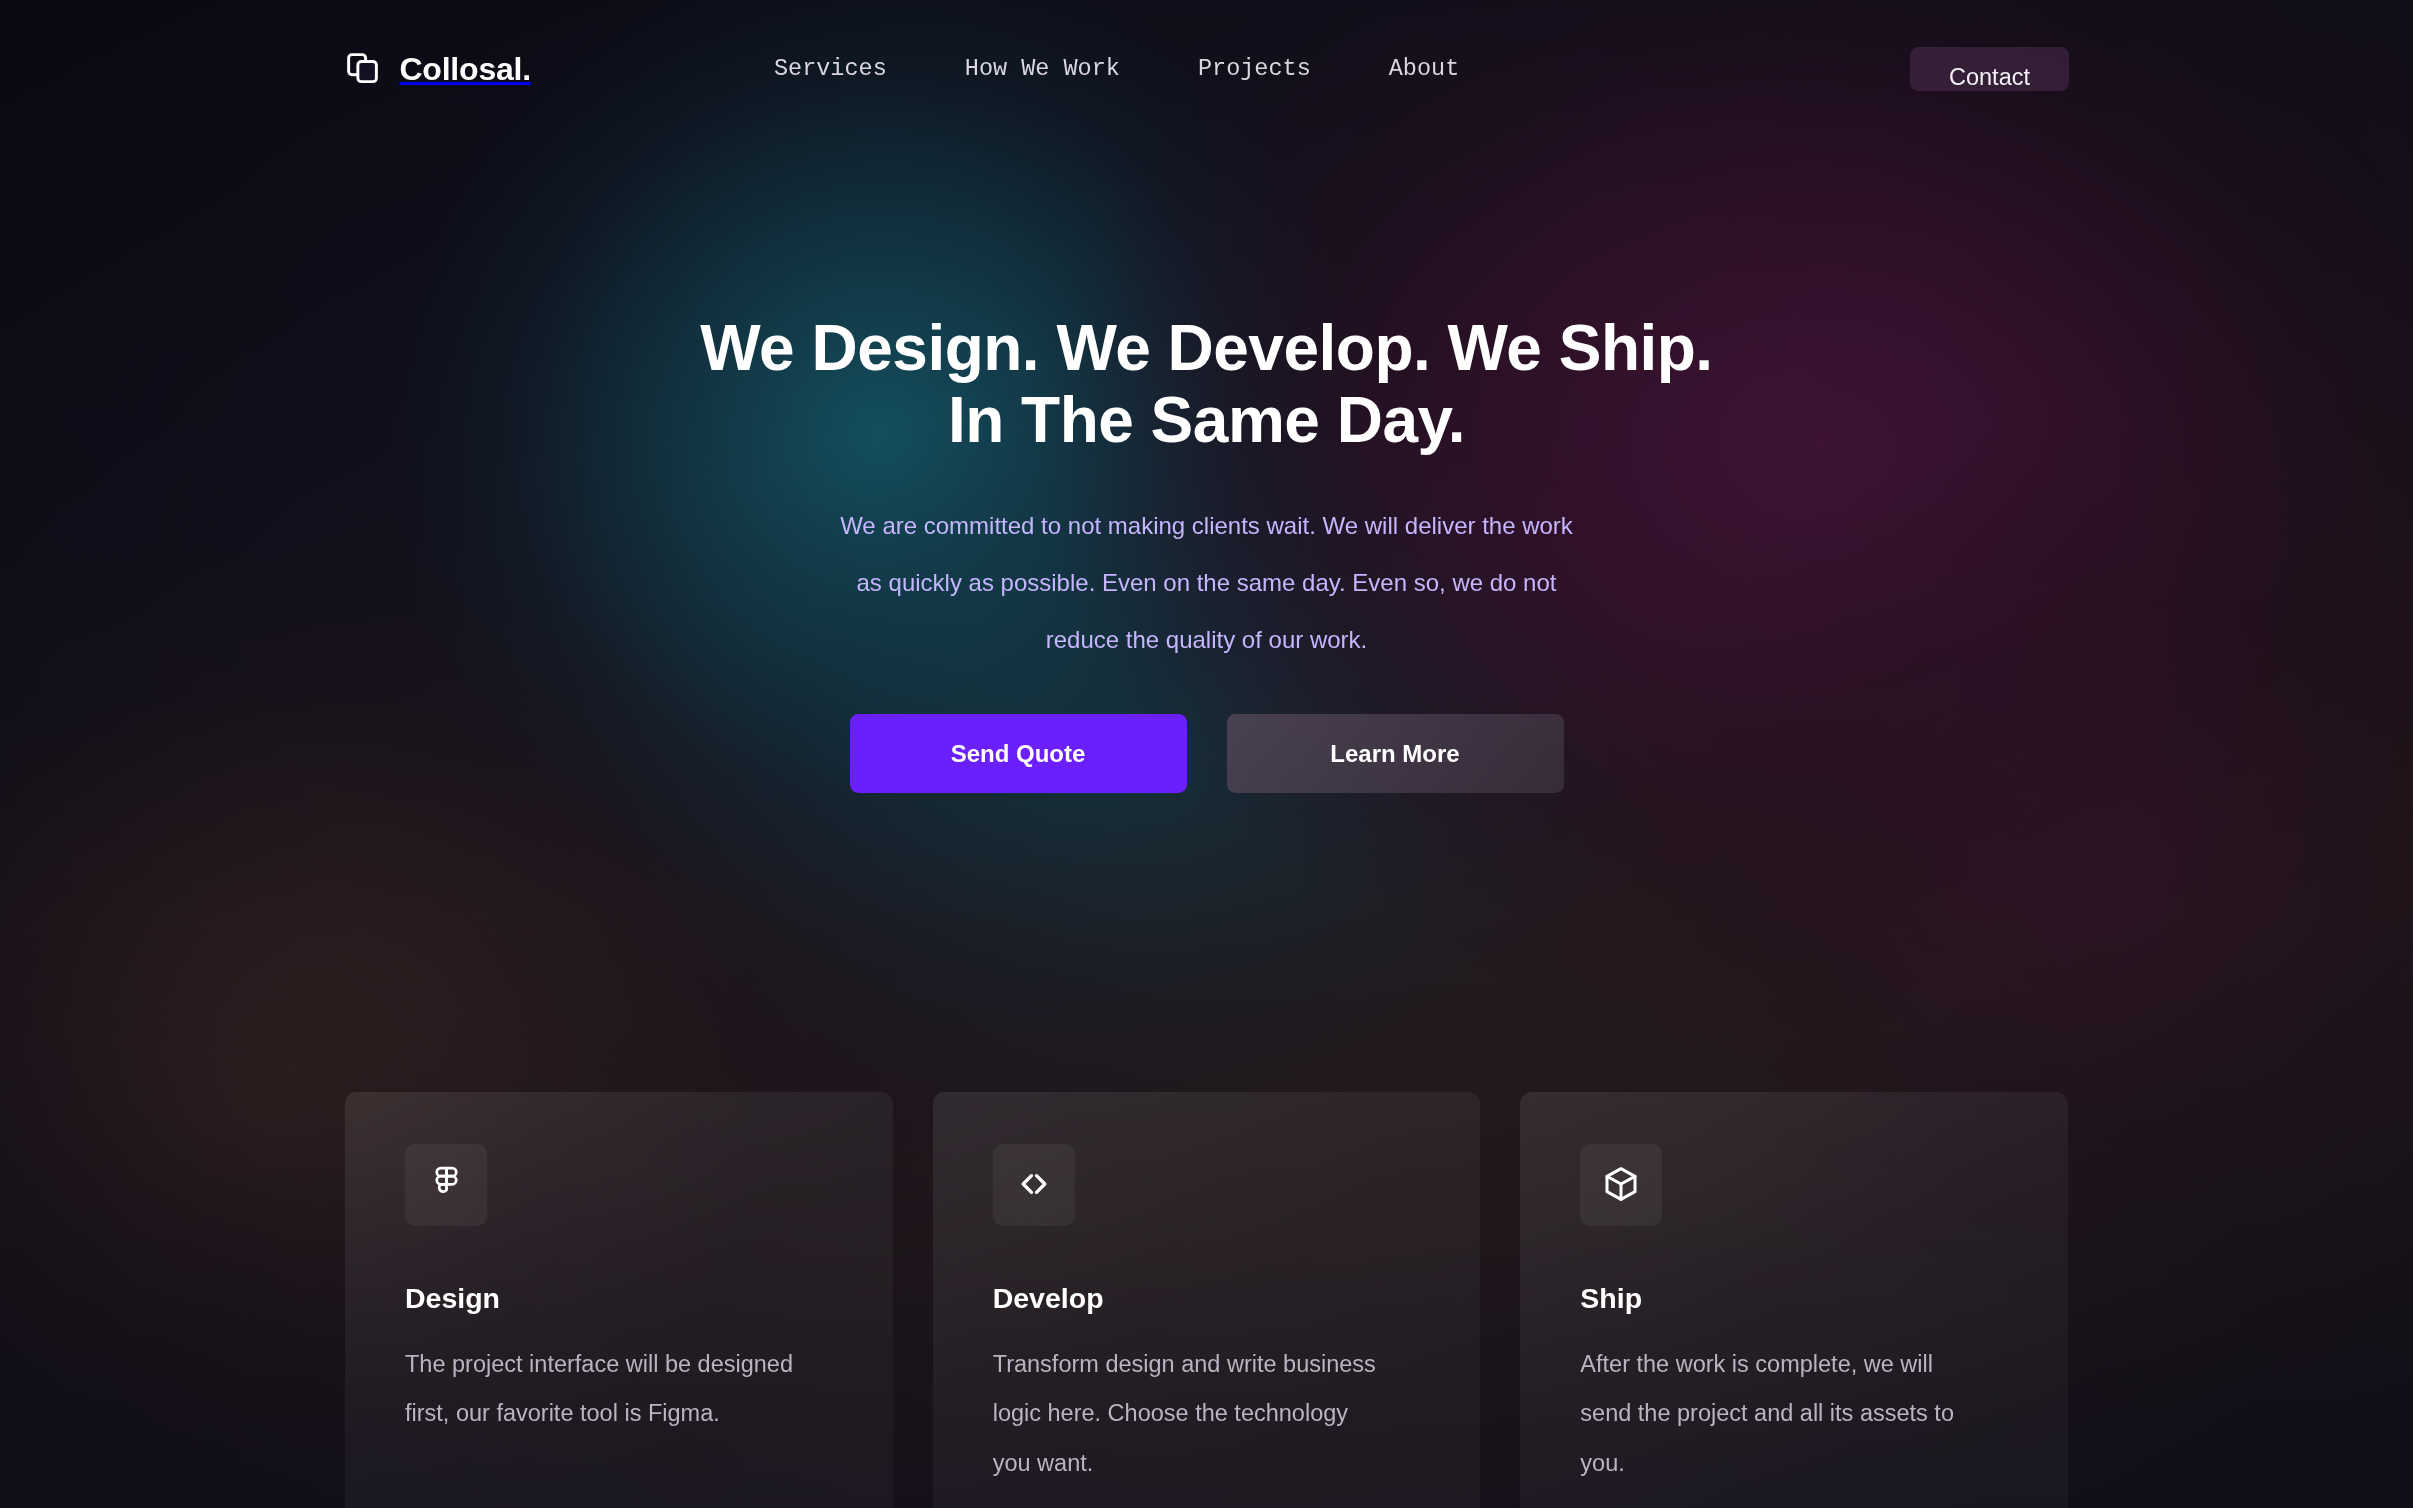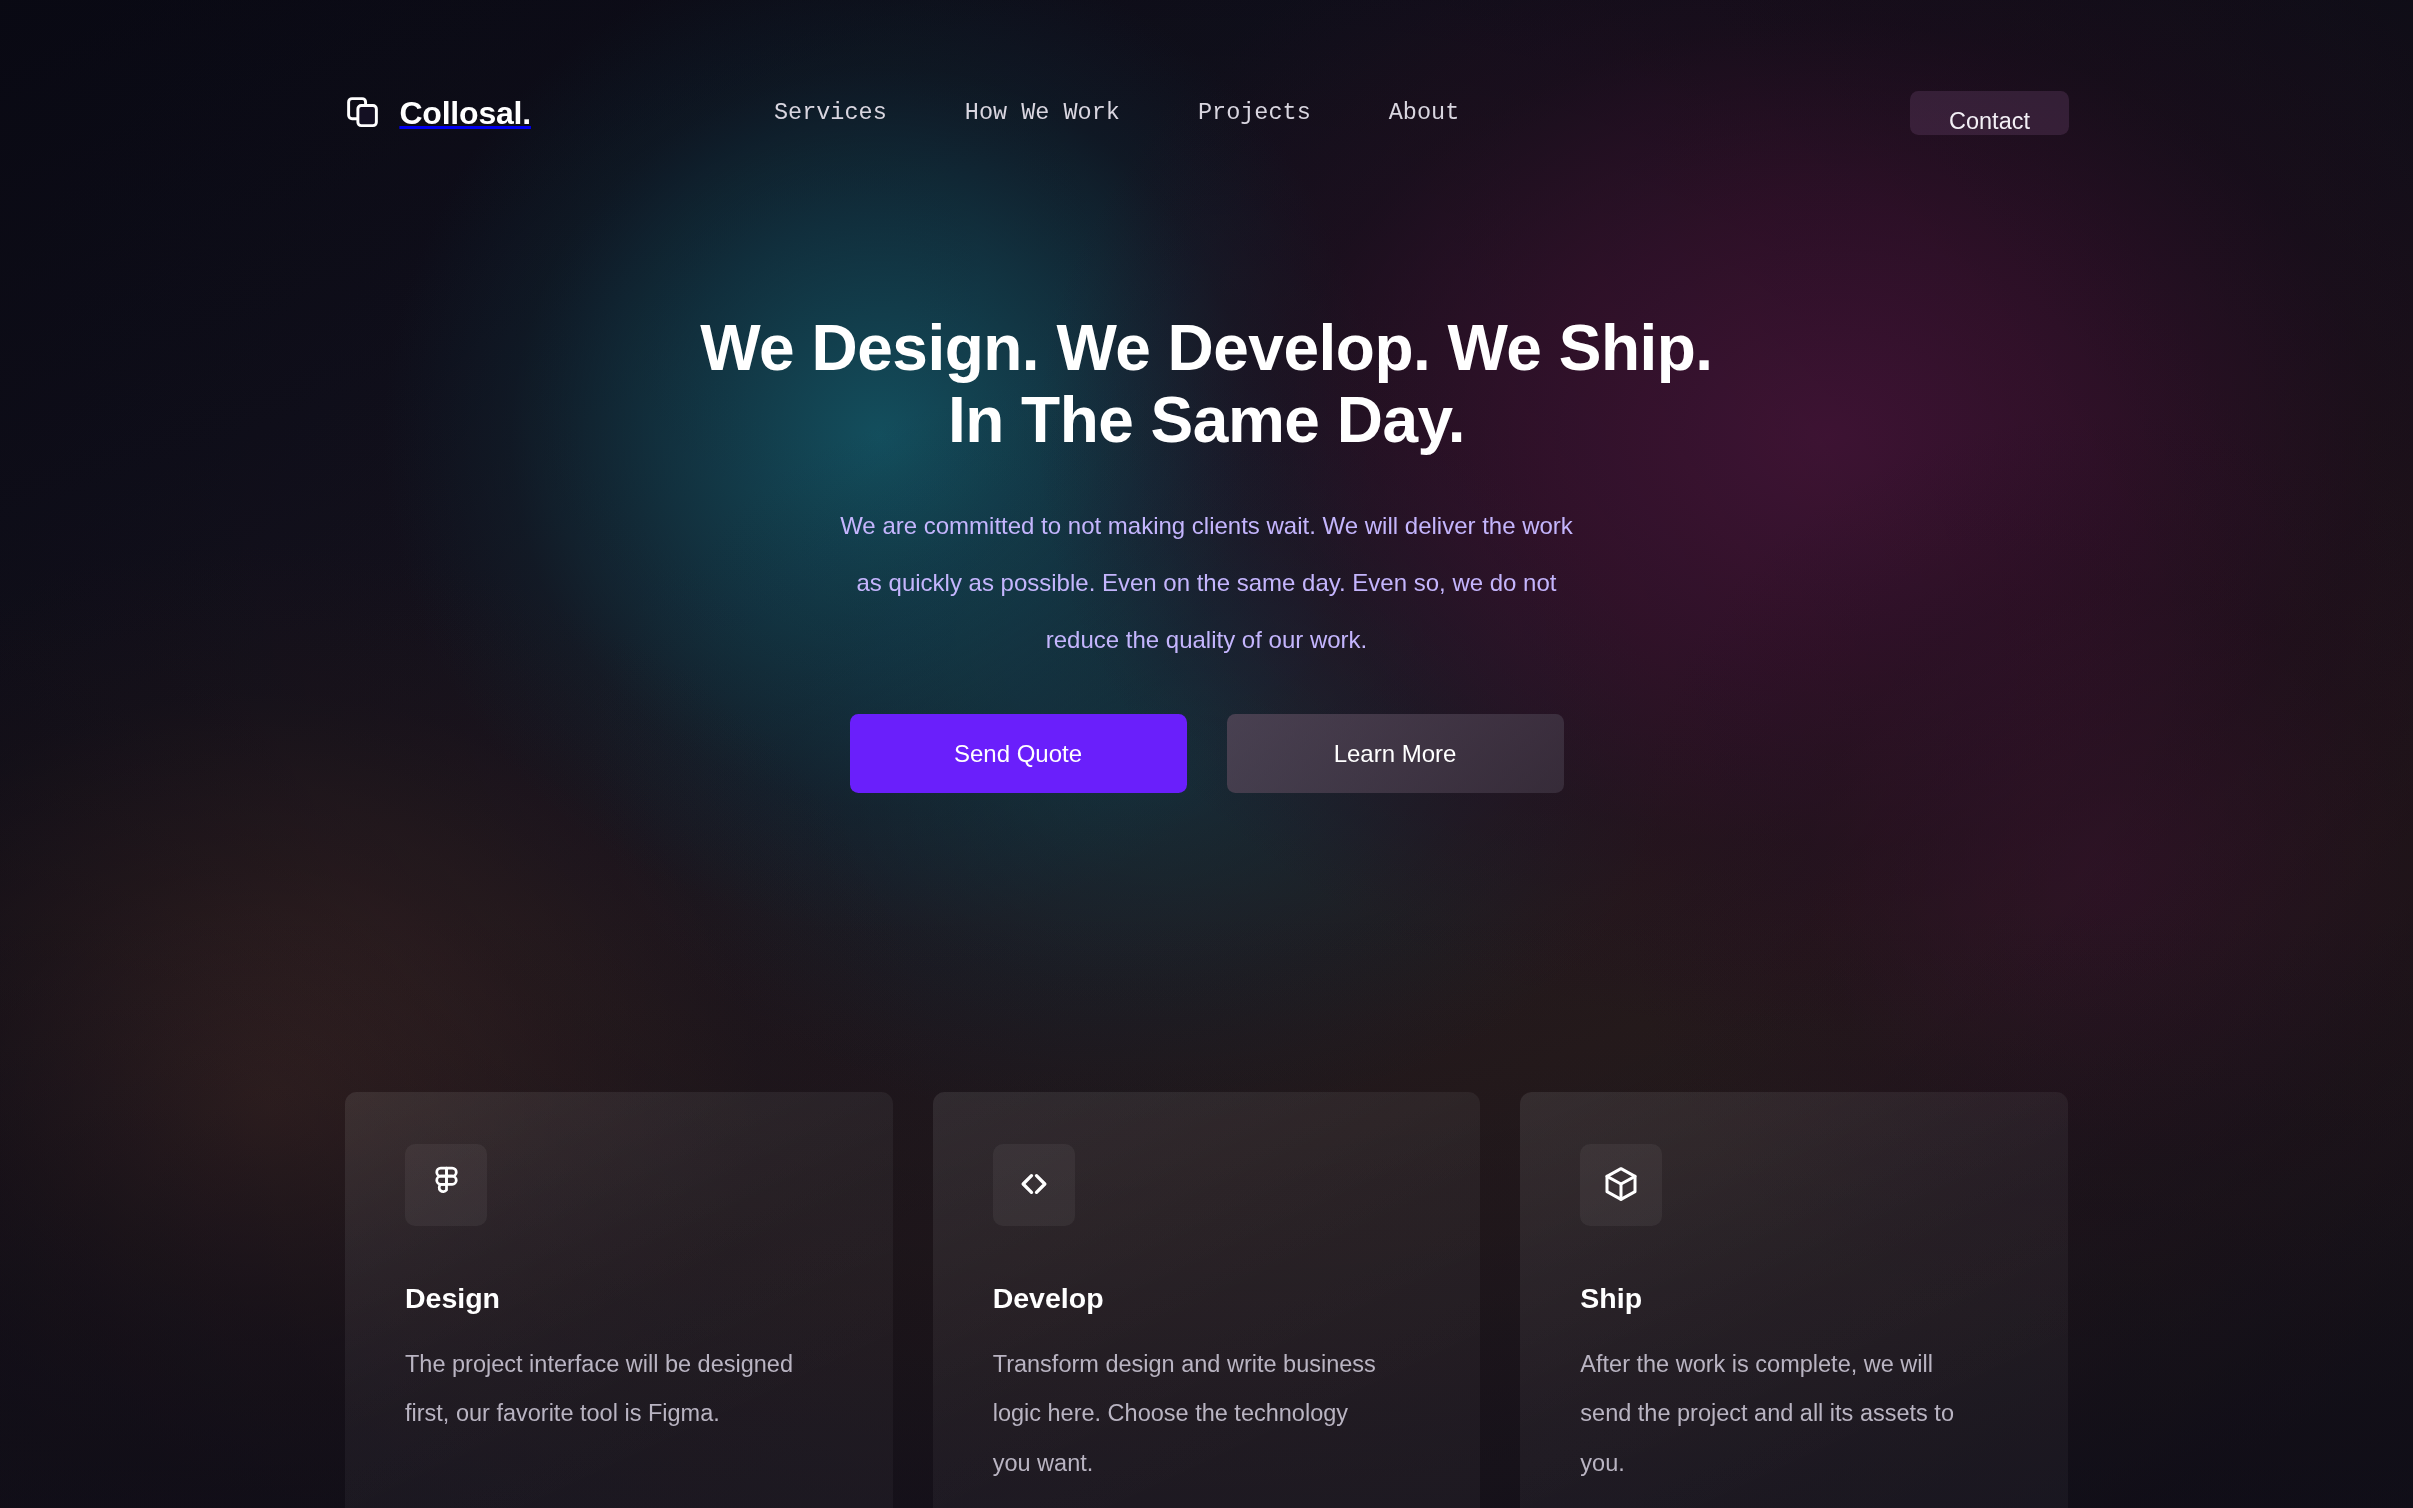--- a/index.html
+++ b/index.html
@@ -97,21 +97,20 @@
   .page { position:relative; width:2413px; height:1508px; z-index:2; }
 
   
   header.nav {
     position:absolute;
     top:0; left:0; right:0;
     height:137px;
     display:flex;
     align-items:center;
     padding:0 344px;
-    margin-top:44px;
   }
   .brand { display:flex; align-items:center; gap:18.4px; }
   .brand-icon { width:37px; height:37px; display:block; }
   .brand-name {
     color:#ffffff;
     font-size:32px;
     font-weight:700;
     letter-spacing:-0.2px;
     line-height:1;
   }
@@ -186,21 +185,21 @@
   .cta-row {
     margin-top:46px;
     display:flex;
     justify-content:center;
     gap:40px;
   }
   .btn {
     border:none;
     font-family:inherit;
     font-size:24px;
-    font-weight:400;
+    font-weight:700;
     color:#ffffff;
     border-radius:8.4px;
     cursor:pointer;
     height:79px;
     line-height:79px;
     padding:0;
     white-space:nowrap;
   }
   .btn-primary { background:#6a1ffb; width:337px; }
   .btn-secondary {

